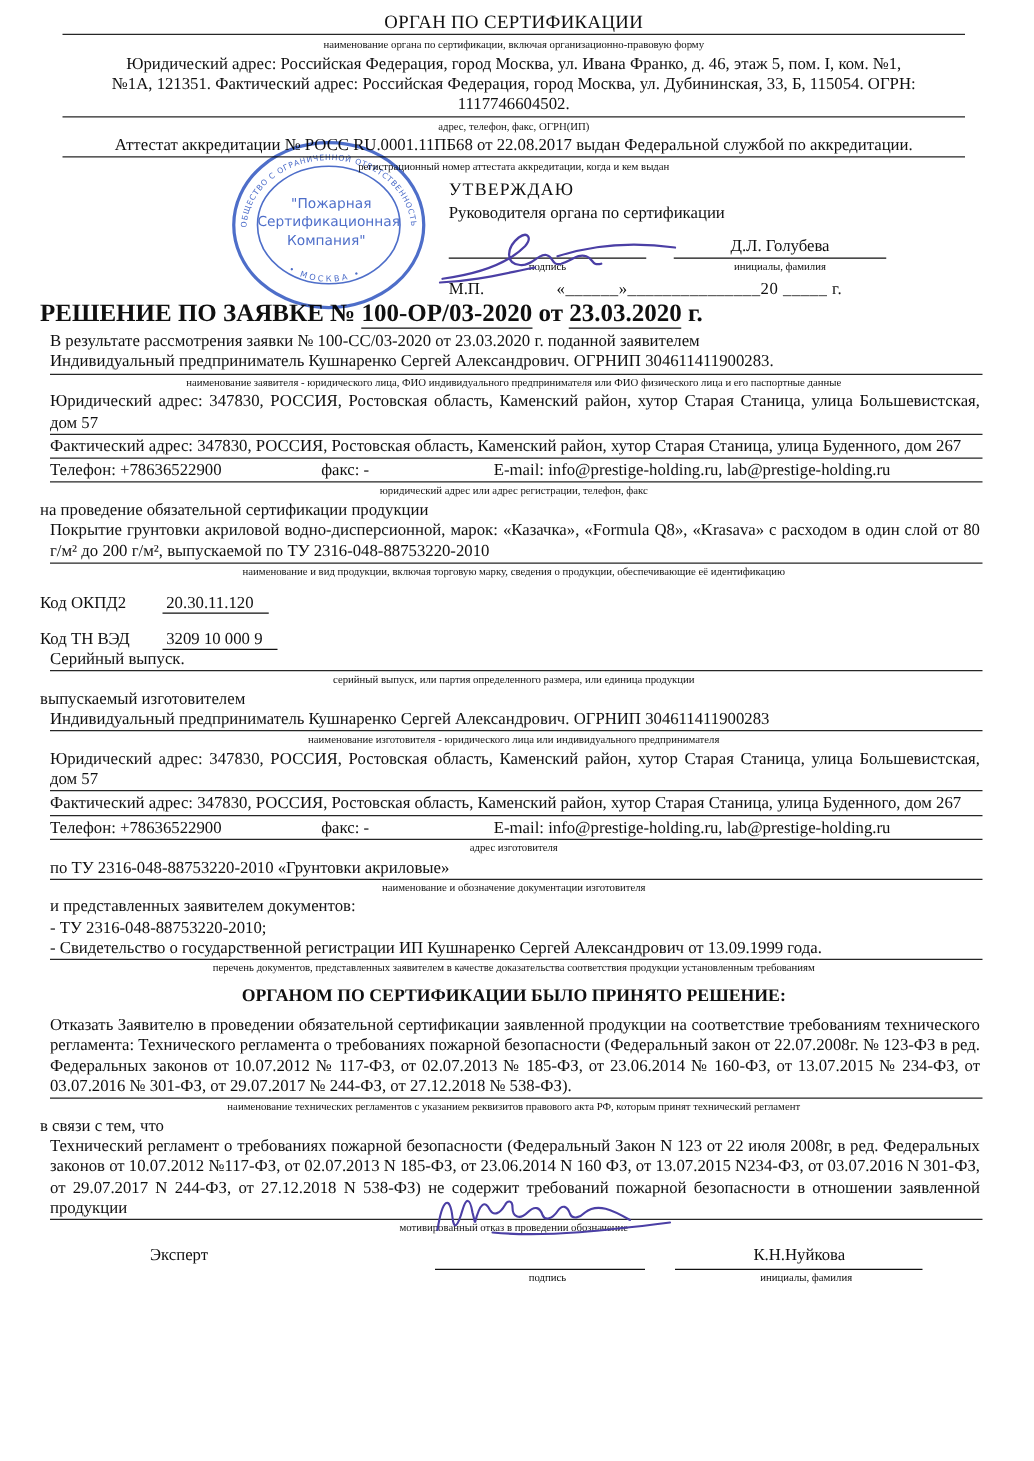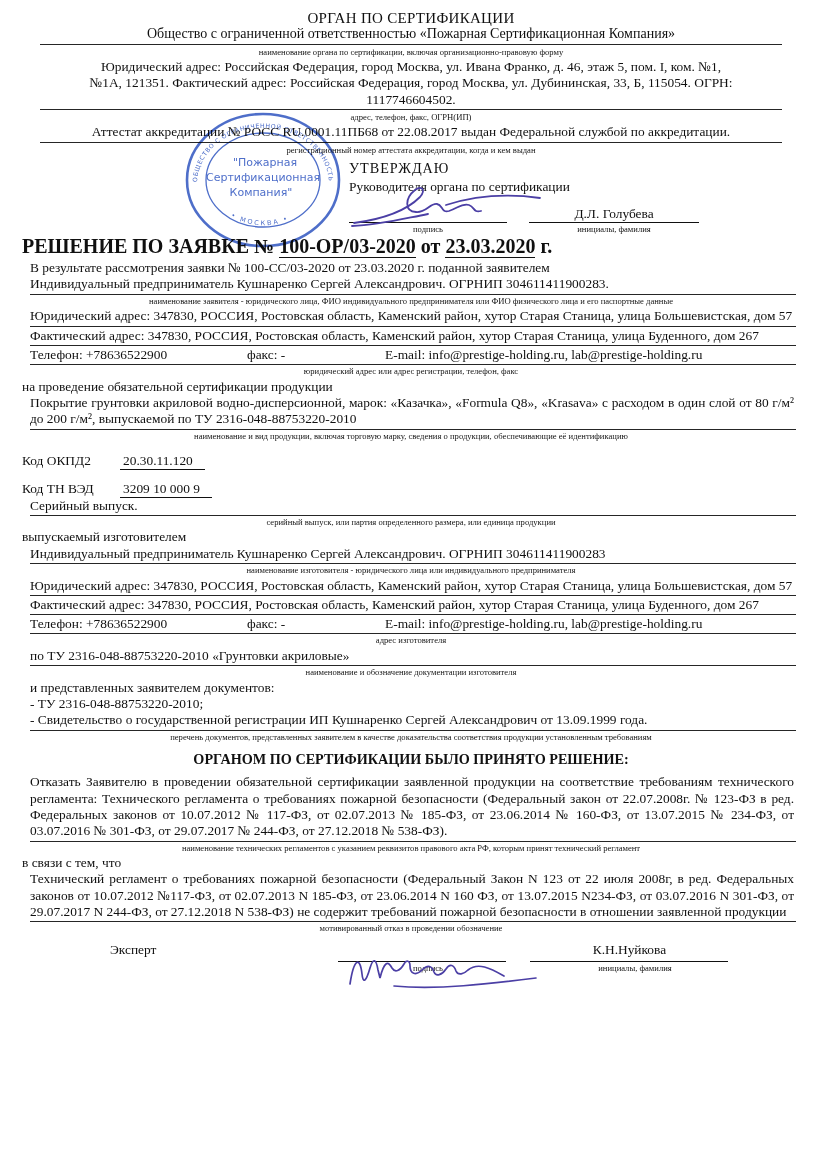--- a/index.html
+++ b/index.html
@@ -1,17 +1,17 @@
 <!DOCTYPE html>
 <html lang="ru"><head>
 <meta charset="utf-8">
 <style>
   html,body{margin:0;padding:0;background:#ffffff;}
   *{box-sizing:border-box;}
-  .page{position:relative;width:822px;height:1169px;background:#fff;padding:10px 22px;
+  .page{position:relative;width:822px;height:1169px;background:#fff;padding:10px 32px;
         font-family:"Liberation Serif","DejaVu Serif",serif;font-size:13.4px;line-height:16.3px;color:#101010;overflow:hidden;}
   p{margin:0;}
   .c{text-align:center;}
   .j{text-align:justify;}
   .t15{font-size:15px;letter-spacing:.3px;}
   .t14{font-size:14px;}
   .cap{font-size:8.6px;line-height:10.5px;text-align:center;margin:0 0 2px;color:#141414;}
   .rule{border-top:1.5px solid #262626;margin:1px 18px 2px;height:0;}
   .fld{border-bottom:1.5px solid #262626;margin:0 4px 1px 8px;padding:0 2px 1px 0;}
   .addr{max-width:645px;margin:0 auto;}
@@ -49,21 +49,20 @@
   .sig1{position:absolute;left:350px;top:181px;width:196px;height:50px;z-index:6;}
   .sig2{position:absolute;left:338px;top:946px;width:205px;height:52px;z-index:6;}
   .mt2{margin-top:12px;}
 </style>
 </head>
 <body>
 
 <div class="page">
 
   <div class="c t15">ОРГАН ПО СЕРТИФИКАЦИИ</div>
-  <div class="c t14">Общество с ограниченной ответственностью «Пожарная Сертификационная Компания»</div>
   <div class="rule"></div>
   <div class="cap">наименование органа по сертификации, включая организационно-правовую форму</div>
   <p class="c addr">Юридический адрес: Российская Федерация, город Москва, ул. Ивана Франко, д. 46, этаж 5, пом. I, ком. №1, №1А, 121351. Фактический адрес: Российская Федерация, город Москва, ул. Дубининская, 33, Б, 115054. ОГРН: 1117746604502.</p>
   <div class="rule"></div>
   <div class="cap">адрес, телефон, факс, ОГРН(ИП)</div>
   <p class="c">Аттестат аккредитации № РОСС RU.0001.11ПБ68 от 22.08.2017 выдан Федеральной службой по аккредитации.</p>
   <div class="rule"></div>
   <div class="cap">регистрационный номер аттестата аккредитации, когда и кем выдан</div>
 
   <svg class="stamp" viewBox="0 0 160 140" xmlns="http://www.w3.org/2000/svg">
@@ -100,20 +99,24 @@
     <div class="approve">УТВЕРЖДАЮ</div>
     <div class="role">Руководителя органа по сертификации</div>
     <div class="sigrow">
       <div class="sc1"></div>
       <div class="sc2">Д.Л. Голубева</div>
     </div>
     <div class="sigcaps">
       <span class="cap1">подпись</span>
       <span class="cap2">инициалы, фамилия</span>
     </div>
+    <div class="mprow">
+      <span>М.П.</span>
+      <span class="datefill">«______»_______________20 _____ г.</span>
+    </div>
   </div>
 
   <div class="doc-title">
     <span>РЕШЕНИЕ ПО ЗАЯВКЕ №</span>
     <span class="u">100-ОР/03-2020</span>
     <span>от</span>
     <span class="u">23.03.2020</span>
     <span>г.</span>
   </div>
 

